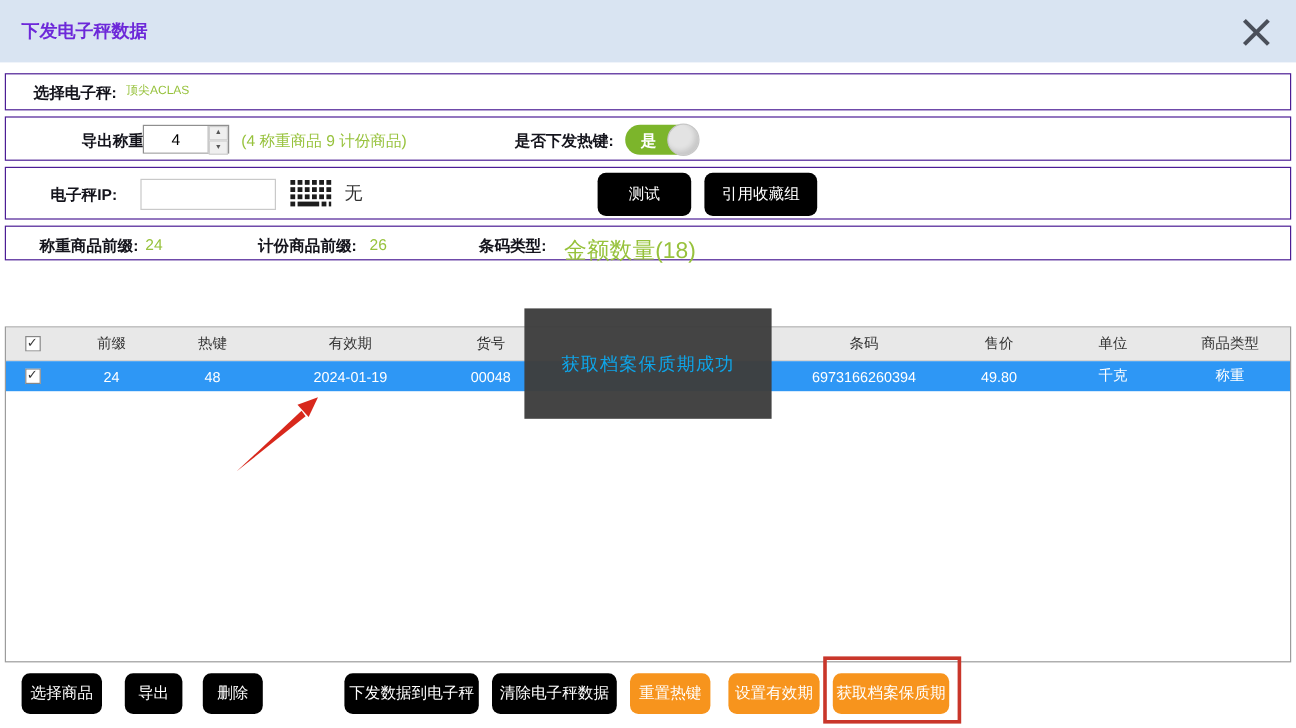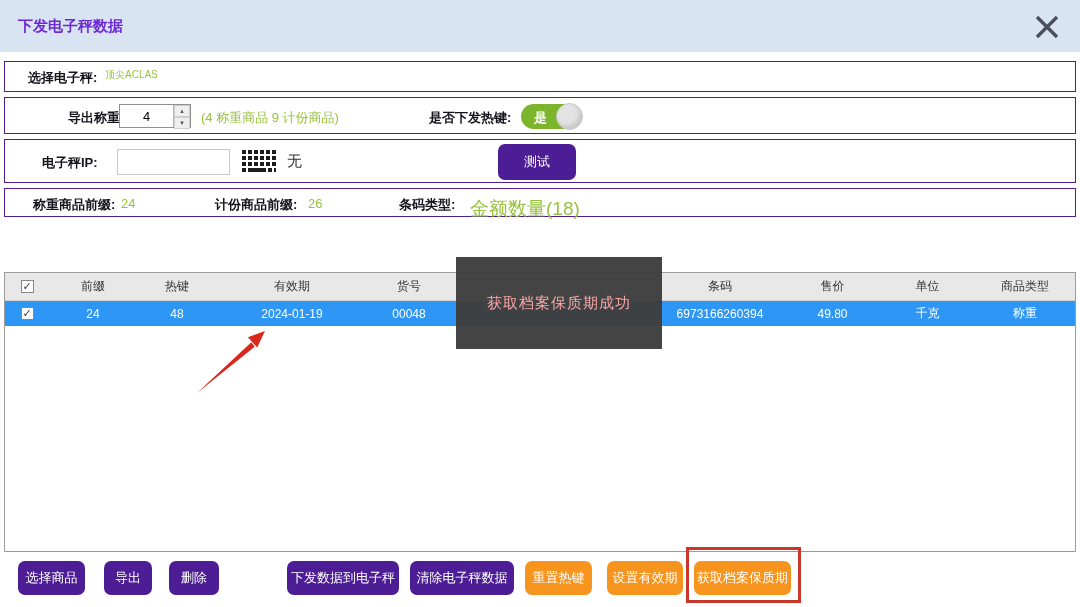--- a/index.html
+++ b/index.html
@@ -38,37 +38,37 @@
     background:#e3e3e3; border:1px solid #c6c6c6; box-shadow:inset -3px -3px 4px rgba(0,0,0,.12); }
   
   .ip-input { position:absolute; left:112px; top:9px; width:113px; height:26px; border:1px solid #c9c9c9;
     font-size:13px; padding:0 6px; outline:none; font-family:inherit; }
   .kb-icon { position:absolute; left:236px; top:9px; cursor:pointer; }
   .none-text { position:absolute; left:282px; top:12px; font-size:15px; color:#333; }
   
   .btn { position:absolute; border:none; border-radius:7px; color:#fff; font-size:13px;
     font-family:inherit; cursor:pointer; display:flex; align-items:center; justify-content:center;
     white-space:nowrap; }
-  .btn.blue { background:#4c1d95; }
+  .btn.blue { background:#000000; }
   .btn.orange { background:#f7941d; }
   #btn-test { left:493px; top:4px; width:78px; height:36px; }
   #btn-fav  { left:582px; top:4px; width:94px; height:36px; }
   
   .table { position:absolute; left:4px; top:272px; width:1072px; height:280px;
     border:1px solid #9c9c9c; background:#fff; }
   .grid-row { display:grid; grid-template-columns:44px 88px 80px 150px 84px 204px 130px 95px 95px 1fr;
     align-items:center; }
   .thead { height:28px; background:#e8e8e8; font-size:12px; color:#333; border-bottom:1px solid #d2d2d2; }
   .trow { height:25px; background:#2e97f5; color:#fff; font-size:12px; cursor:pointer; }
   .cell { text-align:center; overflow:hidden; white-space:nowrap; }
   .checkbox { width:13px; height:13px; background:#fff; border:1px solid #878787; margin:0 auto;
     font-size:11px; line-height:11px; text-align:center; color:#3a3a3a; cursor:pointer; }
   
-  .toast { position:absolute; left:456px; top:257px; width:206px; height:92px; background:rgba(62,62,62,.97);
-    color:#fca5a5; font-size:15px; letter-spacing:1px; display:flex; align-items:center; justify-content:center;
+  .toast { position:absolute; left:437px; top:257px; width:206px; height:92px; background:rgba(62,62,62,.97);
+    color:#0ea5e9; font-size:15px; letter-spacing:1px; display:flex; align-items:center; justify-content:center;
     z-index:5; }
   
   .arrow-svg { position:absolute; left:185px; top:320px; z-index:4; pointer-events:none; }
   .red-box { position:absolute; left:686px; top:547px; width:115px; height:56px;
     border:3px solid #c9362a; z-index:6; pointer-events:none; }
   
   #btn-f0 { left:18px;  top:561px; width:67px;  height:34px; }
   #btn-f1 { left:104px; top:561px; width:48px;  height:34px; }
   #btn-f2 { left:169px; top:561px; width:50px;  height:34px; }
   #btn-f3 { left:287px; top:561px; width:112px; height:34px; }
@@ -138,20 +138,21 @@
           <rect x="31" y="13" width="4" height="4"></rect>
         <rect x="1" y="19" width="4" height="4"></rect>
           <rect x="7" y="19" width="18" height="4"></rect>
           <rect x="27" y="19" width="4" height="4"></rect>
           <rect x="33" y="19" width="2" height="4"></rect>
       </g>
     </svg>
   </div>
   <div class="none-text">无</div>
   <button class="btn blue" id="btn-test">测试</button>
+  <button class="btn blue" id="btn-fav">引用收藏组</button>
 </div>
 
 <div class="sec" id="sec-prefix">
   <div class="lbl" style="left:28px; top:7px;">称重商品前缀:</div>
   <div class="val green" style="left:116px; top:7px; font-size:13px;">24</div>
   <div class="lbl" style="left:210px; top:7px;">计份商品前缀:</div>
   <div class="val green" style="left:303px; top:7px; font-size:13px;">26</div>
   <div class="lbl" style="left:394px; top:7px;">条码类型:</div>
   <div class="val green" style="left:465px; top:7px; font-size:19px;">金额数量(18)</div>
 </div>

